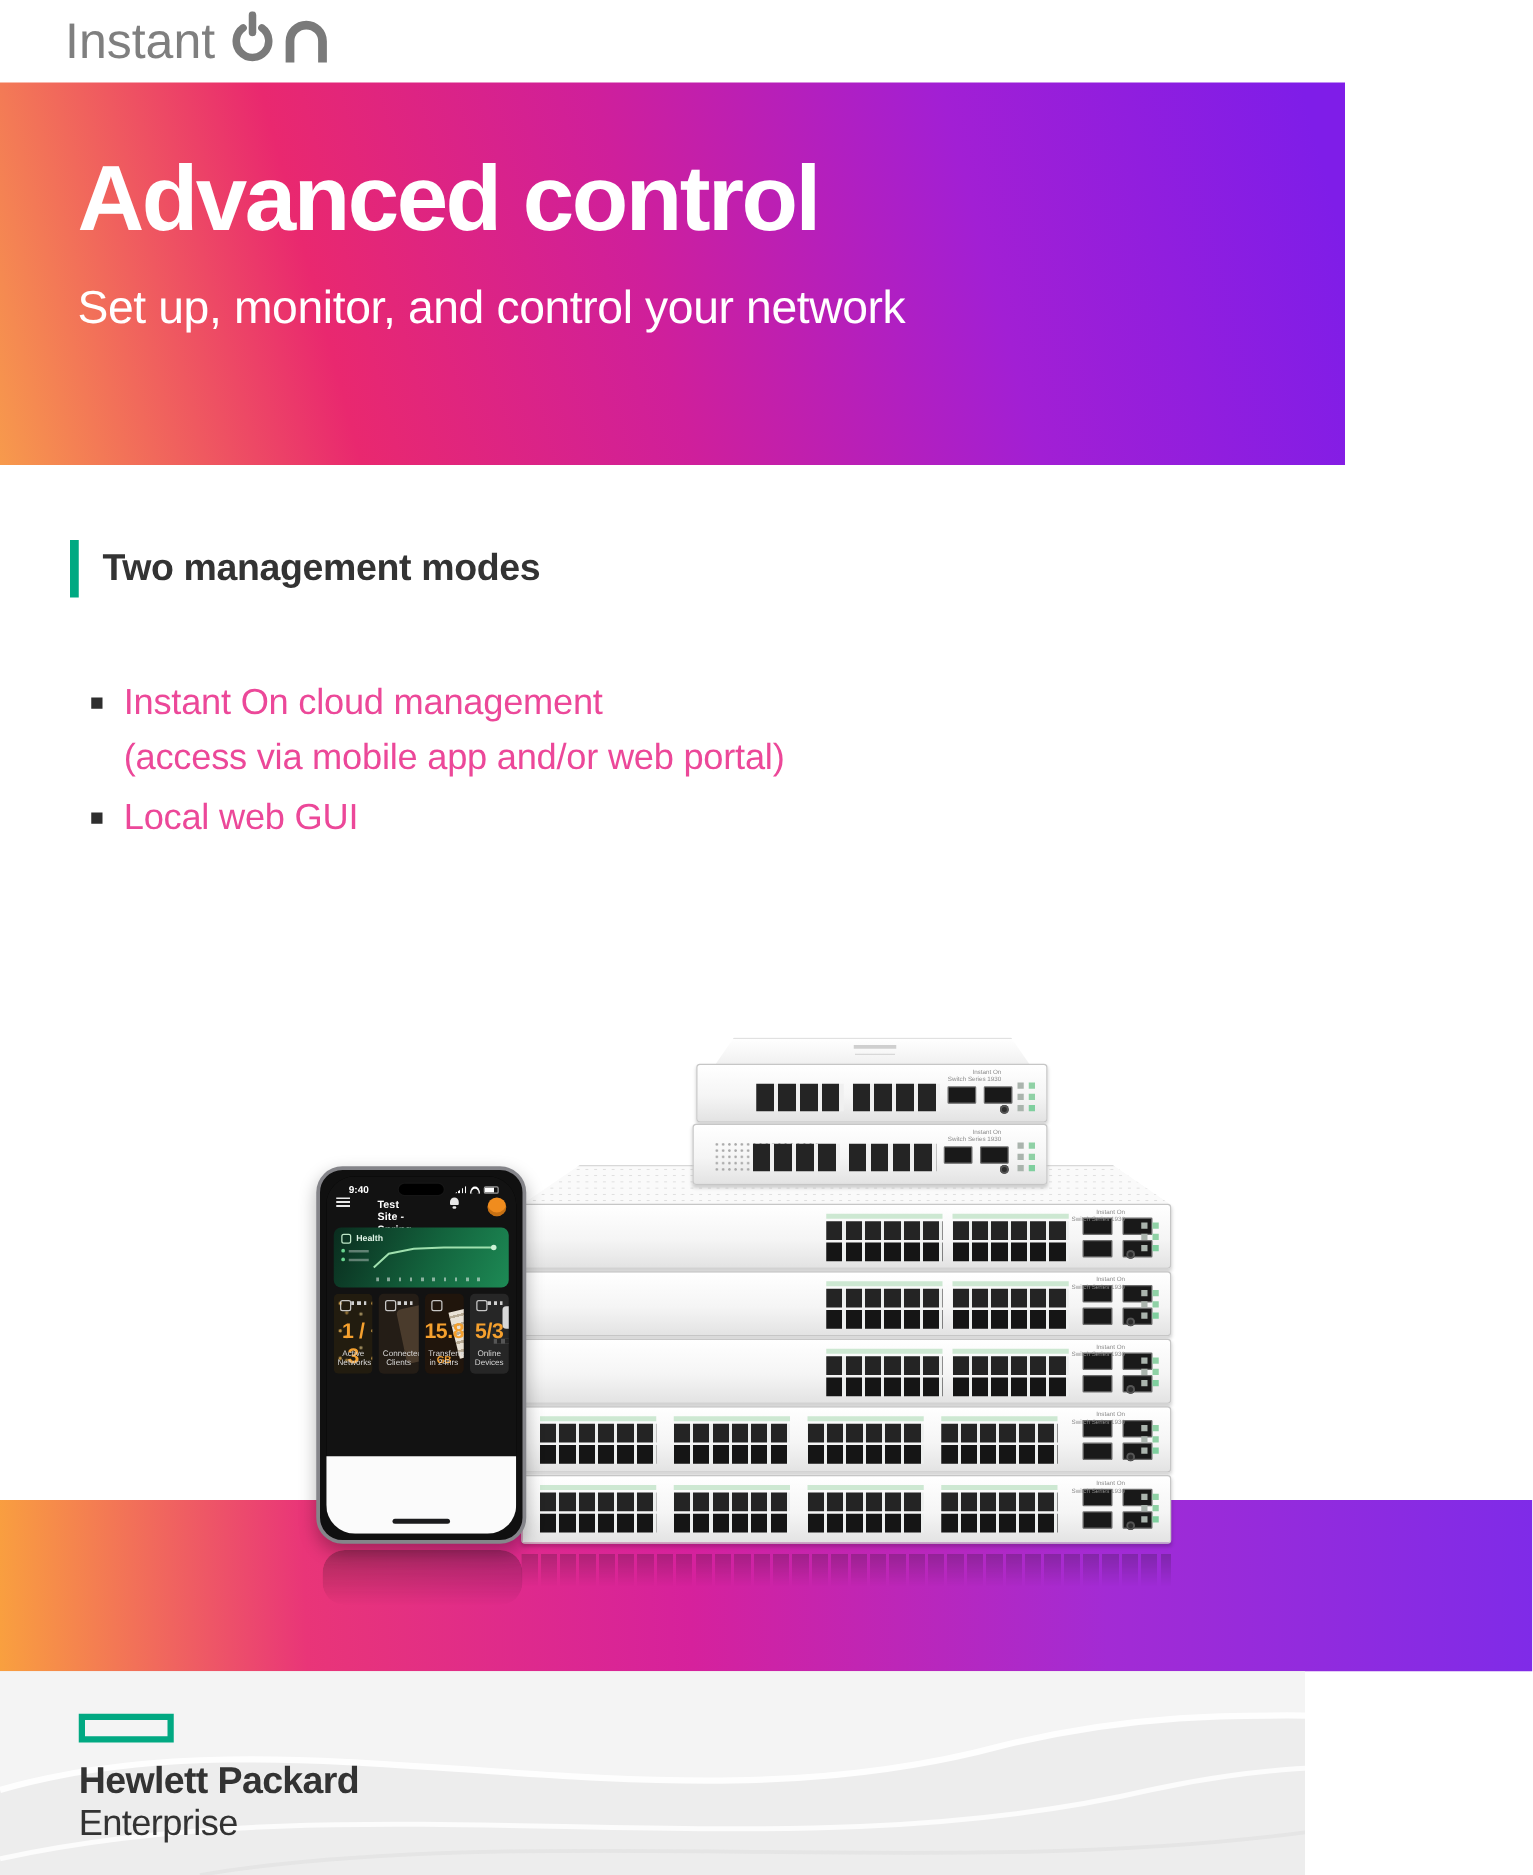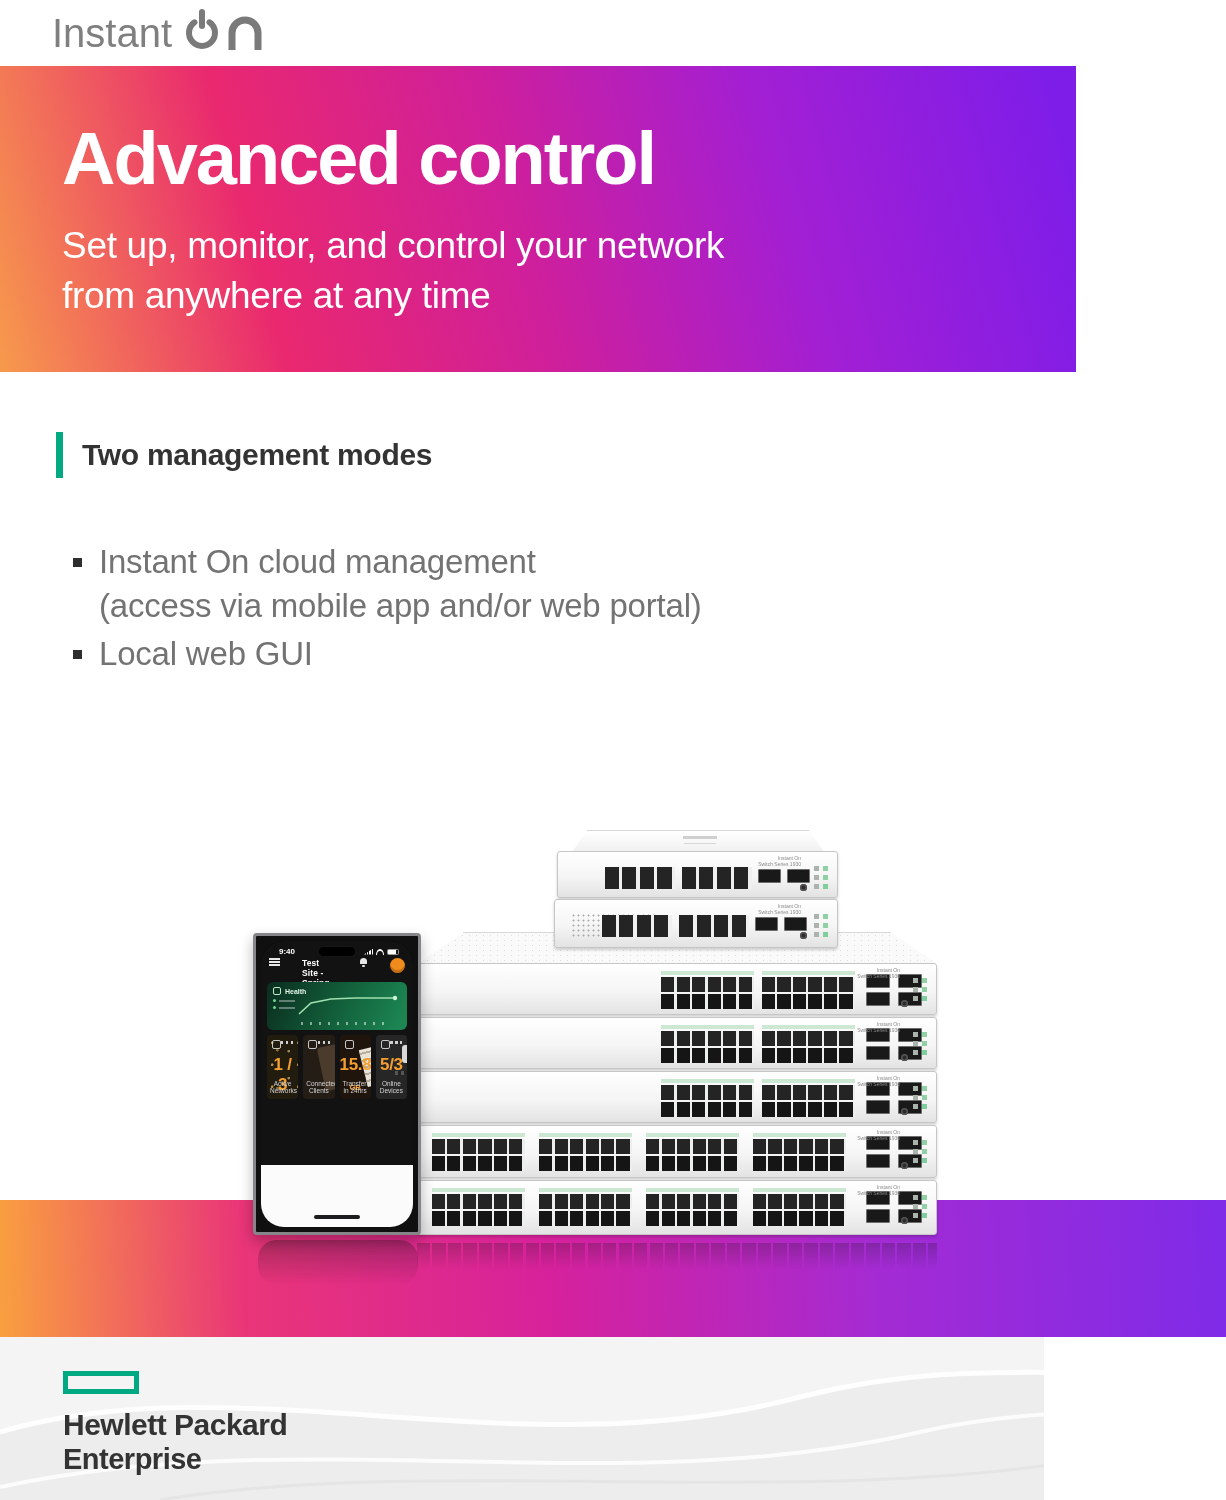--- a/index.html
+++ b/index.html
@@ -17,21 +17,21 @@
             background:linear-gradient(75deg,#F79A4C 0%,#E9286F 25%,#CF1F9B 48%,#A21FD4 72%,#7F1DE8 97%); }
   .banner h1 { margin:50px 0 0 62px; color:#fff; font-size:74px; font-weight:800; letter-spacing:-2px; }
   .banner .sub { margin:20px 0 0 62px; color:#fff; font-size:37px; font-weight:400; line-height:50px; letter-spacing:-0.3px; }
 
   
   .features { position:absolute; left:0; top:432px; width:1226px; }
   .feat-head { display:flex; align-items:center; margin-left:56px; }
   .feat-bar { width:7px; height:46px; background:#00A982; margin-right:19px; }
   .feat-title { font-size:30px; font-weight:700; color:#333; letter-spacing:-0.3px; }
   .bullets { margin:62px 0 0 73px; list-style:none; }
-  .bullets li { position:relative; padding-left:26px; font-size:33px; color:#737373; line-height:44px; margin-bottom:4px; letter-spacing:-0.2px; }
+  .bullets li { position:relative; padding-left:26px; font-size:29px; color:#ec4899; line-height:44px; margin-bottom:4px; letter-spacing:-0.2px; }
   .bullets li .sq { position:absolute; left:0; top:18px; width:9px; height:9px; background:#2e2e2e; }
 
   
   .scene { position:absolute; inset:0; pointer-events:none; }
   .grad-band { position:absolute; left:0; top:1200px; width:1226px; height:137px;
                background:linear-gradient(88deg,#F9A03F 0%,#E93578 20%,#D6219C 45%,#A32BD4 72%,#7F2BE8 100%); }
 
   
   .sw { position:absolute; background:linear-gradient(180deg,#ffffff 0%,#f5f5f5 55%,#e3e3e3 100%);
         border:1px solid #c6c6c6; border-radius:3px; box-shadow:0 2px 3px rgba(0,0,0,.18); }
@@ -82,21 +82,21 @@
   
   .reflect-ports { position:absolute; left:417px; top:1243px; width:520px; height:26px; opacity:.28;
       background:repeating-linear-gradient(90deg,rgba(20,20,20,.8) 0 13px, transparent 13px 15.5px);
       -webkit-mask-image:linear-gradient(#000,transparent); mask-image:linear-gradient(#000,transparent); z-index:2; }
   .reflect-phone { position:absolute; left:258px; top:1240px; width:160px; height:44px; border-radius:18px;
       background:rgba(20,20,20,.30);
       -webkit-mask-image:linear-gradient(#000,transparent); mask-image:linear-gradient(#000,transparent); z-index:2; }
 
   
   .phone { position:absolute; left:253px; top:933px; width:168px; height:302px; z-index:10;
-           background:#101010; border:3px solid #85858a; border-radius:4px; padding:5px; box-shadow:0 6px 14px rgba(0,0,0,.28);text-decoration:underline; }
+           background:#101010; border:3px solid #85858a; border-radius:21px; padding:5px; box-shadow:0 6px 14px rgba(0,0,0,.28);text-decoration:underline; }
   .screen { position:relative; width:100%; height:100%; border-radius:23px; overflow:hidden; background:#000; }
   .island { position:absolute; left:50%; top:5px; transform:translateX(-50%); width:38px; height:11px; border-radius:7px; background:#000; border:1px solid #161616; z-index:5; }
   .app { position:absolute; inset:0 0 62px 0; background:#121212; padding:4px 6px 0 6px; }
   .statusbar { display:flex; justify-content:space-between; align-items:center; height:13px; color:#fff; font-size:8px; font-weight:700; padding:0 8px 0 12px; }
   .sticons { display:flex; gap:3px; align-items:center; }
   .sig { width:9px; height:6px; background:repeating-linear-gradient(90deg,#fff 0 1.5px,transparent 1.5px 2.6px); clip-path:polygon(0 100%,100% 0,100% 100%); }
   .wifi { width:8px; height:6px; border-radius:50% 50% 0 0/100% 100% 0 0; border-top:2px solid #fff; border-left:1px solid #fff; border-right:1px solid #fff; }
   .batt { width:12px; height:6px; border:1px solid #9a9a9a; border-radius:1.5px; background:linear-gradient(90deg,#fff 0 75%,transparent 75%); }
   .nav { display:flex; align-items:flex-start; height:22px; gap:22px; padding:0 2px; }
   .burger { width:11px; height:8px; background:repeating-linear-gradient(#e8e8e8 0 1.6px,transparent 1.6px 3.2px); }
@@ -137,41 +137,40 @@
              background-image:repeating-linear-gradient(90deg,#222 0 3px,transparent 3px 6px); background-clip:content-box; padding:2px 3px; }
   .sheet { position:absolute; left:0; right:0; bottom:0; height:62px; background:#fbfbfb; }
   .homebar { position:absolute; left:50%; bottom:8px; transform:translateX(-50%); width:46px; height:4px; border-radius:2px; background:#1c1c1e; }
 
   
   .footer { position:absolute; left:0; top:1337px; width:1044px; height:163px; background:#ededed; overflow:hidden; }
   .waves { position:absolute; inset:0; }
   .hpe { position:absolute; left:63px; top:34px; }
   .hpe-rect { width:76px; height:23px; border:5px solid #01A982; background:transparent; }
   .hpe-l1 { margin-top:14px; font-size:30px; font-weight:700; color:#333; letter-spacing:-0.5px; }
-  .hpe-l2 { margin-top:1px; font-size:29px; font-weight:700; color:#333; letter-spacing:-0.5px; }
+  .hpe-l2 { margin-top:1px; font-size:29px; font-weight:400; color:#333; letter-spacing:-0.5px; }
 </style>
 </head>
 <body>
 
 <div class="page">
 
   <header class="brand">
     <span class="brand-text">Instant</span>
     <svg class="brand-on" width="82" height="48" viewBox="0 0 82 48">
       <path d="M 10.5,13.3 A 13,13 0 1 0 25.5,13.3" fill="none" stroke="#7a7a7a" stroke-width="6" stroke-linecap="round"></path>
       <line x1="18" y1="3" x2="18" y2="17" stroke="#7a7a7a" stroke-width="6" stroke-linecap="round"></line>
       <path d="M 48,41 V 24 a 13,13 0 0 1 26,0 V 41" fill="none" stroke="#7a7a7a" stroke-width="7"></path>
     </svg>
   </header>
 
   <section class="banner">
     <h1>Advanced control</h1>
     <p class="sub">
       <span>Set up, monitor, and control your network</span><br>
-      <span>from anywhere at any time</span>
     </p>
   </section>
 
   <section class="features">
     <div class="feat-head">
       <span class="feat-bar"></span>
       <span class="feat-title">Two management modes</span>
     </div>
     <ul class="bullets">
       <li>

